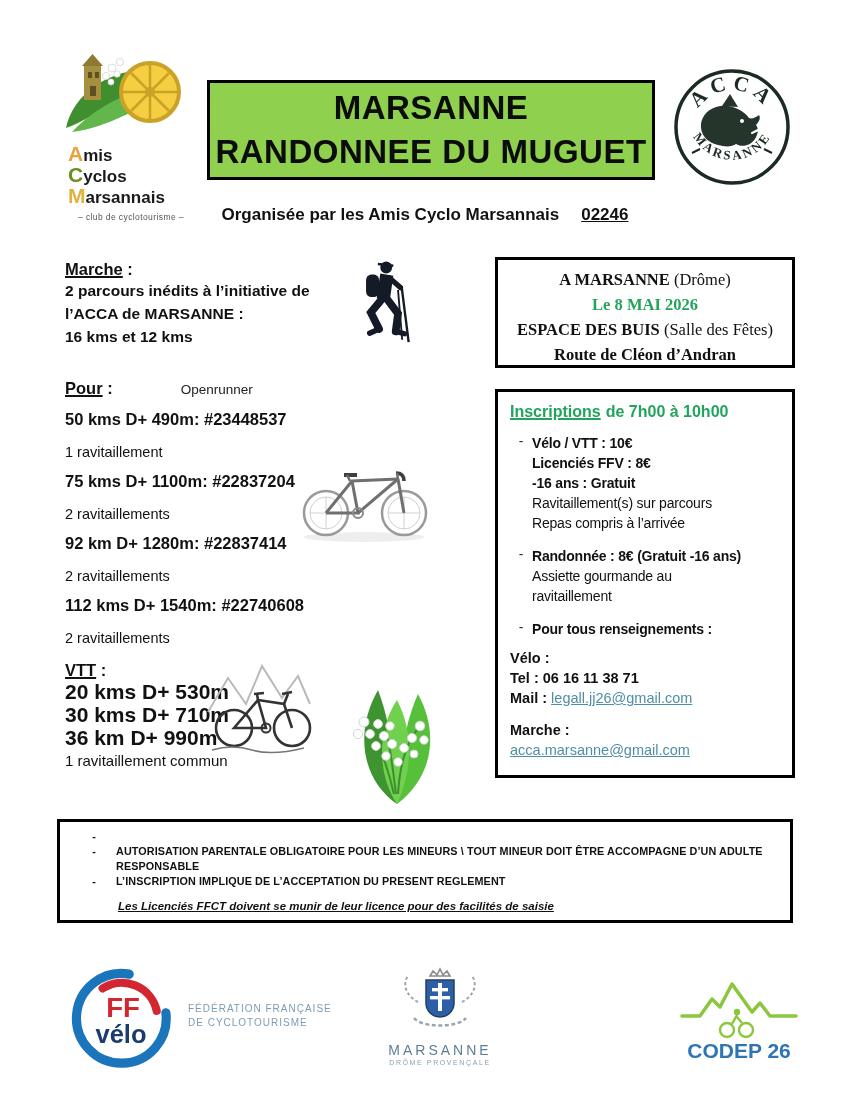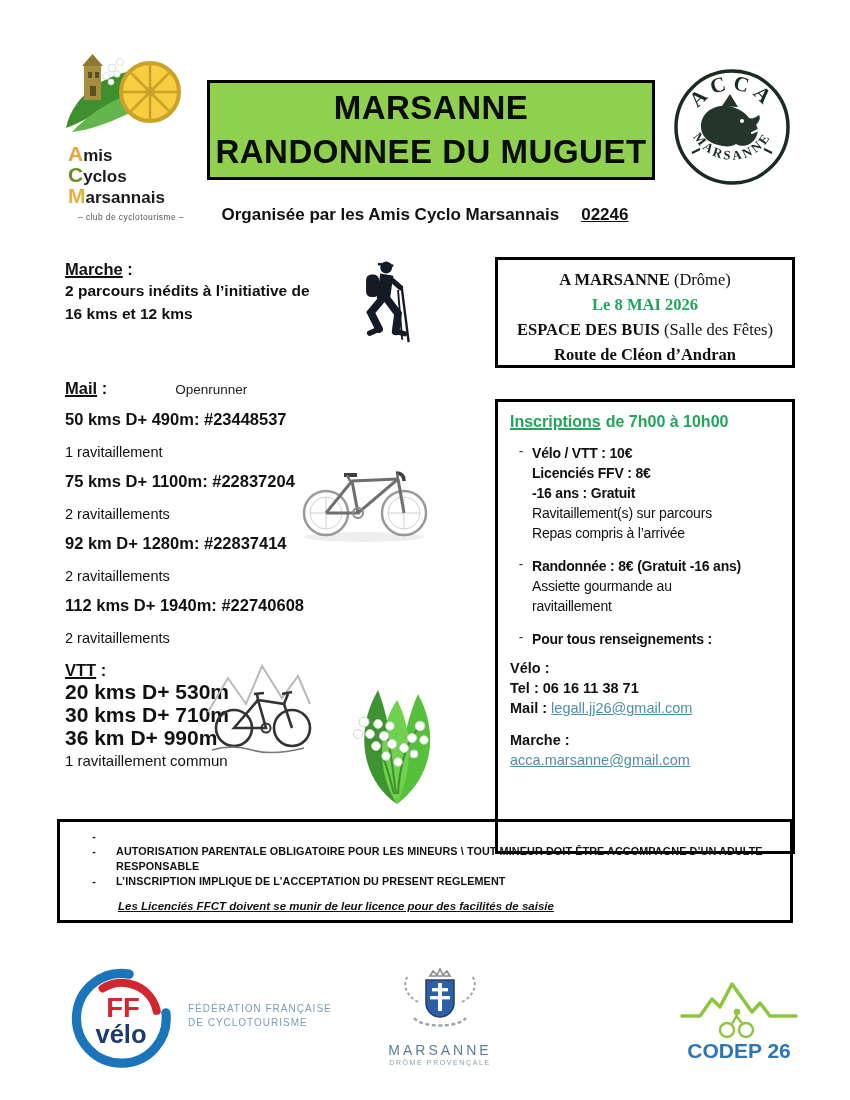--- a/index.html
+++ b/index.html
@@ -39,21 +39,21 @@
   .mtb{left:204px;top:654px;}
   .muguet{left:334px;top:676px;}
 
   
   .venue{left:495px;top:257px;width:300px;height:111px;border:3px solid #000;box-sizing:border-box;
          font-family:"Liberation Serif",serif;text-align:center;font-size:16.5px;padding-top:7px;}
   .venue .row{line-height:25px;}
   .venue b{font-weight:bold;}
   .venue .date{color:#22A45D;font-weight:bold;}
 
-  .insc{left:495px;top:399px;width:300px;height:455px;border:3px solid #000;box-sizing:border-box;
+  .insc{left:495px;top:389px;width:300px;height:389px;border:3px solid #000;box-sizing:border-box;
         padding:11px 12px 0 12px;}
   .insc-head{font-size:16px;font-weight:bold;color:#22A45D;margin-bottom:12px;}
   .insc-head .u{text-decoration:underline;text-decoration-thickness:2px;}
   .insc-head .rest{margin-left:5px;}
   .insc-row{display:flex;margin-bottom:13px;}
   .insc-dash{width:22px;flex:none;text-align:center;font-size:14px;color:#333;}
   .insc-body{flex:1;font-size:14px;line-height:20px;white-space:nowrap;letter-spacing:-0.2px;}
   .insc-body .b{font-weight:bold;}
   .contact{font-size:14.5px;font-weight:bold;line-height:20px;}
   .contact a{color:#4E8FA6;font-weight:normal;text-decoration:underline;}
@@ -137,20 +137,21 @@
     </svg>
   </div>
 
   <div class="abs organizer">
     <span>Organisée par les Amis Cyclo Marsannais</span><span class="num">02246</span>
   </div>
 
   <div class="abs marche">
     <div class="sec-head"><span class="u">Marche</span><span> :</span></div>
     <div class="ln">2 parcours inédits à l’initiative de</div>
+    <div class="ln">l’ACCA de MARSANNE :</div>
     <div class="ln">16 kms et 12 kms</div>
   </div>
 
   <div class="abs hiker">
     <svg width="78" height="90" viewBox="0 0 64 76">
       <g fill="#141b26" stroke="#141b26">
         <circle cx="33" cy="8" r="5" stroke="none"></circle>
         <path d="M26,5 l13,1.5" stroke-width="2.2" fill="none"></path>
         <path d="M28,13 L39,15 L36,36 L25,34 Z" stroke="none"></path>
         <rect x="16" y="14" width="11" height="19" rx="4.5" stroke="none"></rect>
@@ -167,30 +168,30 @@
 
   <div class="abs venue">
     <div class="row"><b>A MARSANNE</b> <span>(Drôme)</span></div>
     <div class="row date">Le 8 MAI 2026</div>
     <div class="row"><b>ESPACE DES BUIS</b> <span>(Salle des Fêtes)</span></div>
     <div class="row"><b>Route de Cléon d’Andran</b></div>
   </div>
 
   <div class="abs route">
     <div class="sec-head route-headrow">
-      <span><span class="u">Mail</span><span> :</span></span>
+      <span><span class="u">Pour</span><span> :</span></span>
       <span class="route-note">Openrunner</span>
     </div>
     <div class="route-main">50 kms D+ 490m: #23448537</div>
     <div class="route-sub">1 ravitaillement</div>
     <div class="route-main">75 kms D+ 1100m: #22837204</div>
     <div class="route-sub">2 ravitaillements</div>
     <div class="route-main">92 km D+ 1280m: #22837414</div>
     <div class="route-sub">2 ravitaillements</div>
-    <div class="route-main">112 kms D+ 1940m: #22740608</div>
+    <div class="route-main">112 kms D+ 1540m: #22740608</div>
     <div class="route-sub">2 ravitaillements</div>
   </div>
 
   <div class="abs bike">
     <svg width="140" height="102" viewBox="0 0 140 100">
       <ellipse cx="70" cy="90" rx="60" ry="5" fill="#eee"></ellipse>
       <g fill="none" stroke="#9a9a9a" stroke-width="2.5">
         <circle cx="32" cy="66" r="22"></circle>
           <circle cx="110" cy="66" r="22"></circle>
       </g>

